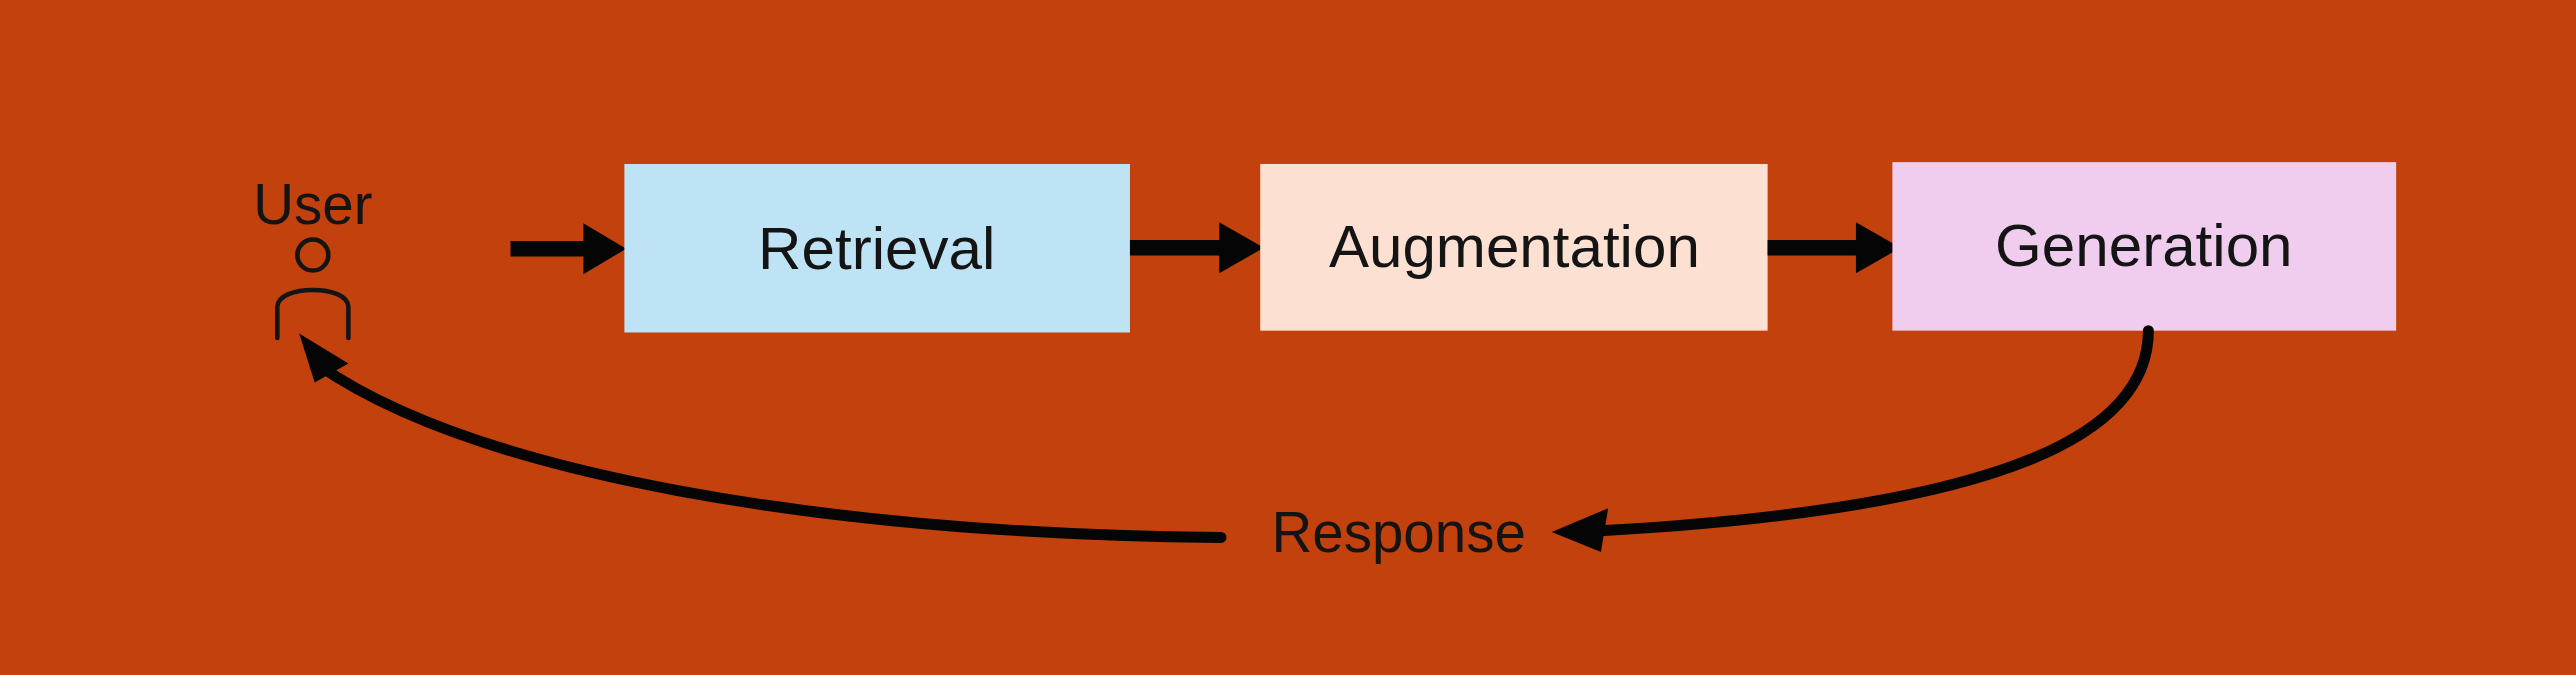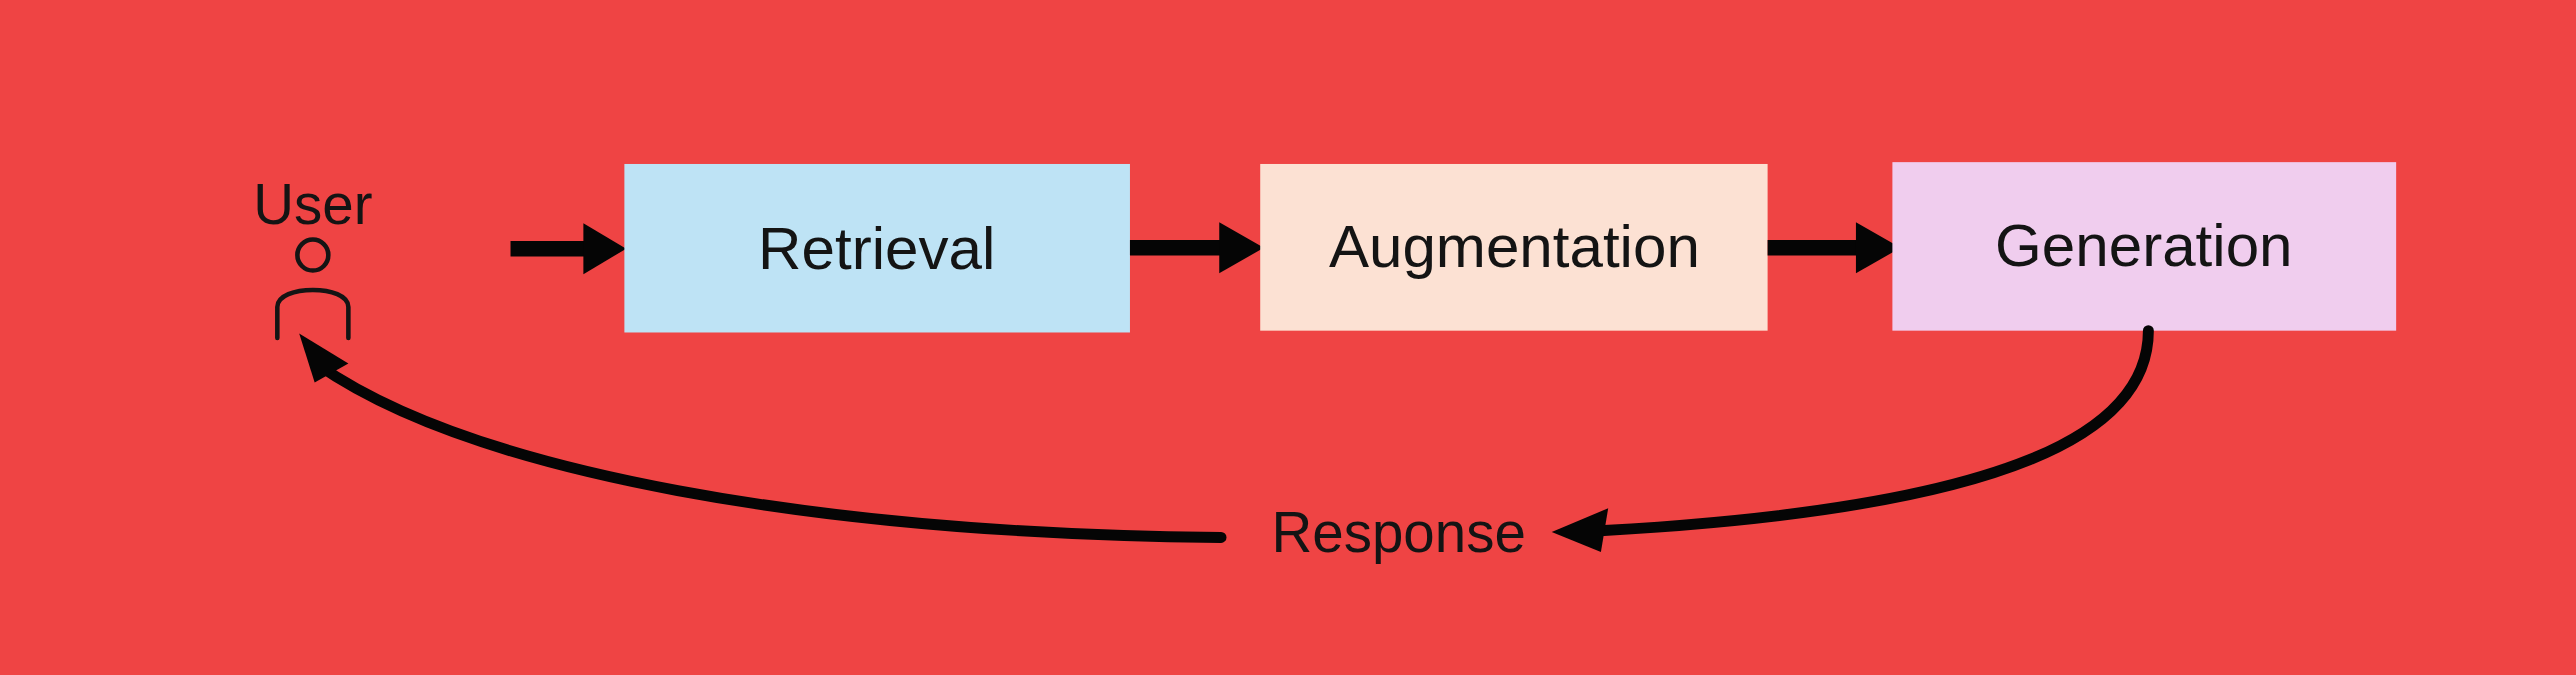--- a/index.html
+++ b/index.html
@@ -69,21 +69,21 @@
   .actor-glyph {
     fill: none;
     stroke: #141414;
     stroke-width: 5;
     stroke-linecap: round;
   }
 </style>
 </head>
 <body>
 
-<div id="canvas" style="background: #ef4444;">
+<div id="canvas" style="background: #c2410c;">
 
   <svg id="diagram-svg" viewBox="0 0 2827 741" xmlns="http://www.w3.org/2000/svg">
 
     <g>
       <text class="actor-label" x="343" y="246" text-anchor="middle" fill="#141414">User</text>
       <g>
         <circle class="actor-glyph" cx="343" cy="280" r="17" stroke="#141414"></circle>
         <path class="actor-glyph" d="M 304 337 C 304 312 382 312 382 337 L 382 371 M 304 337 L 304 371" stroke="#141414"></path>
       </g>
     </g>

